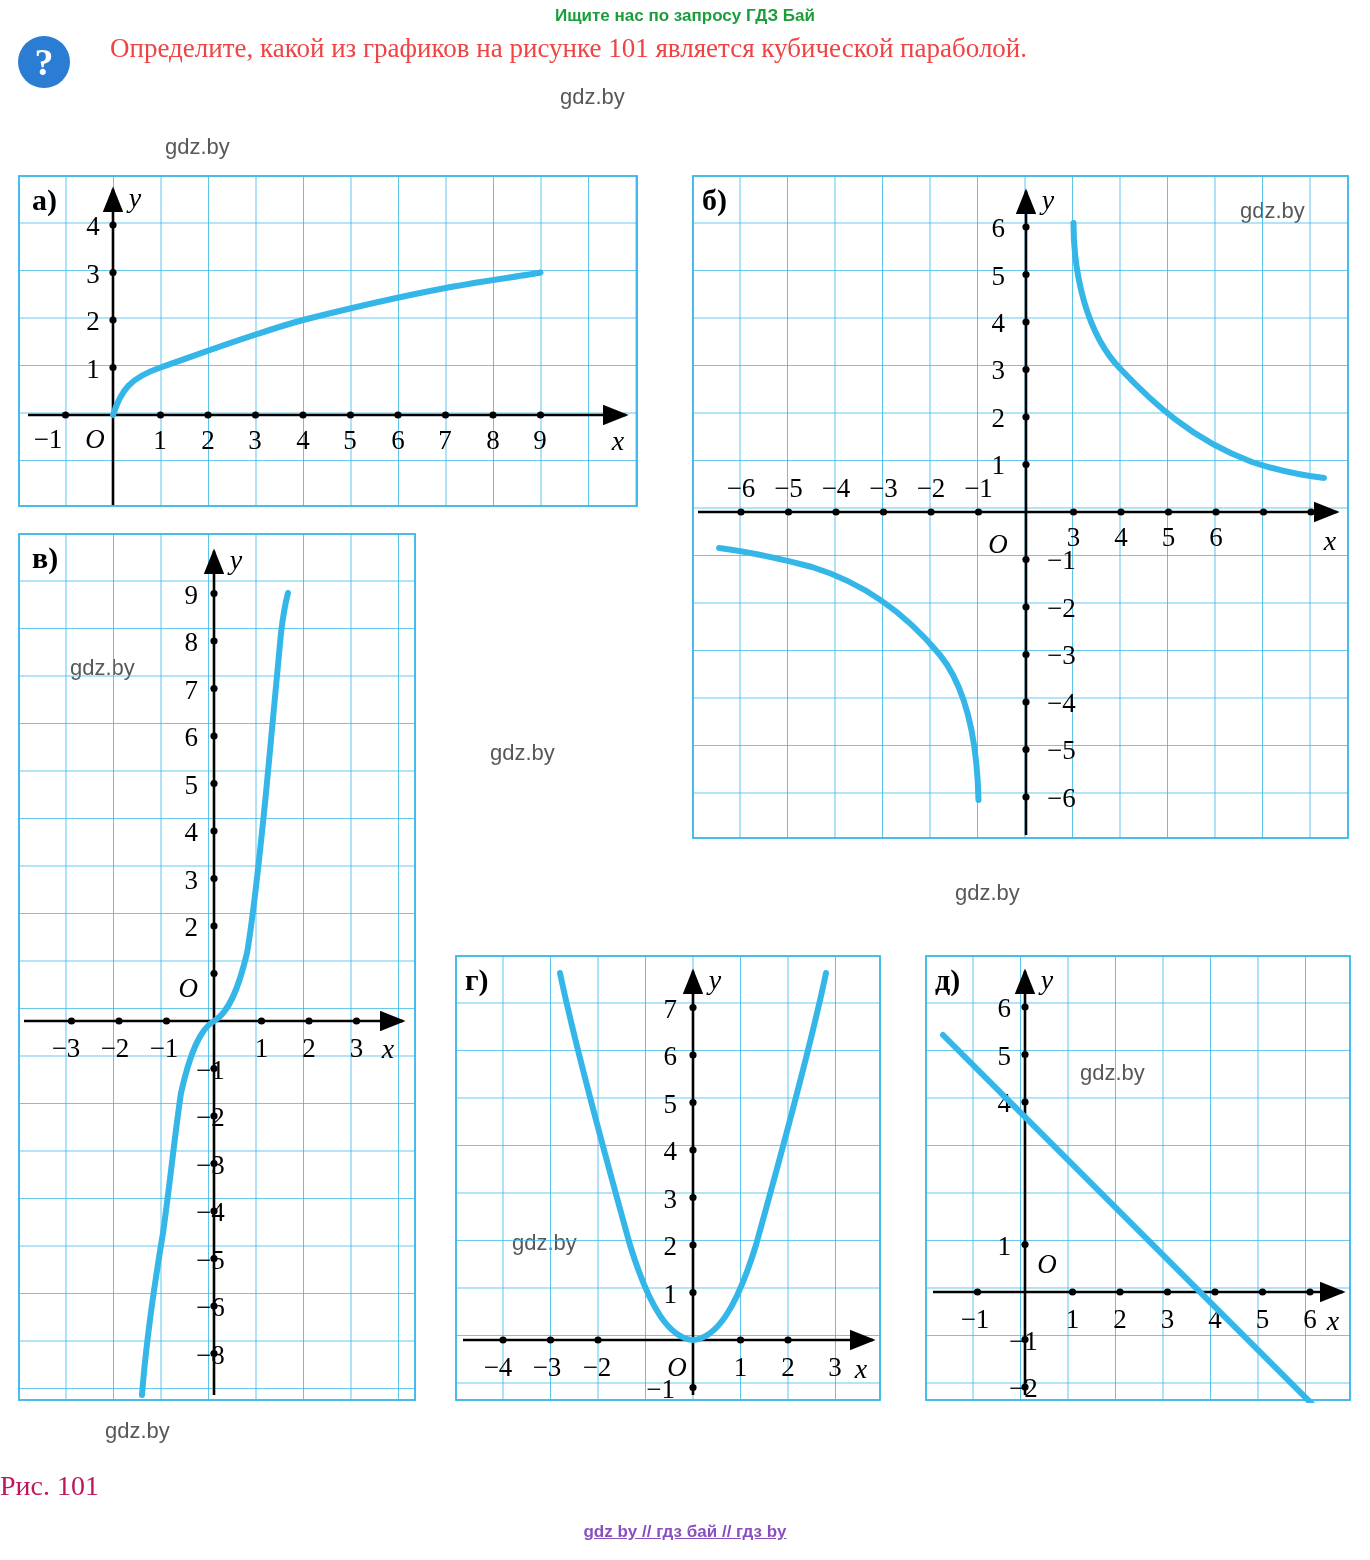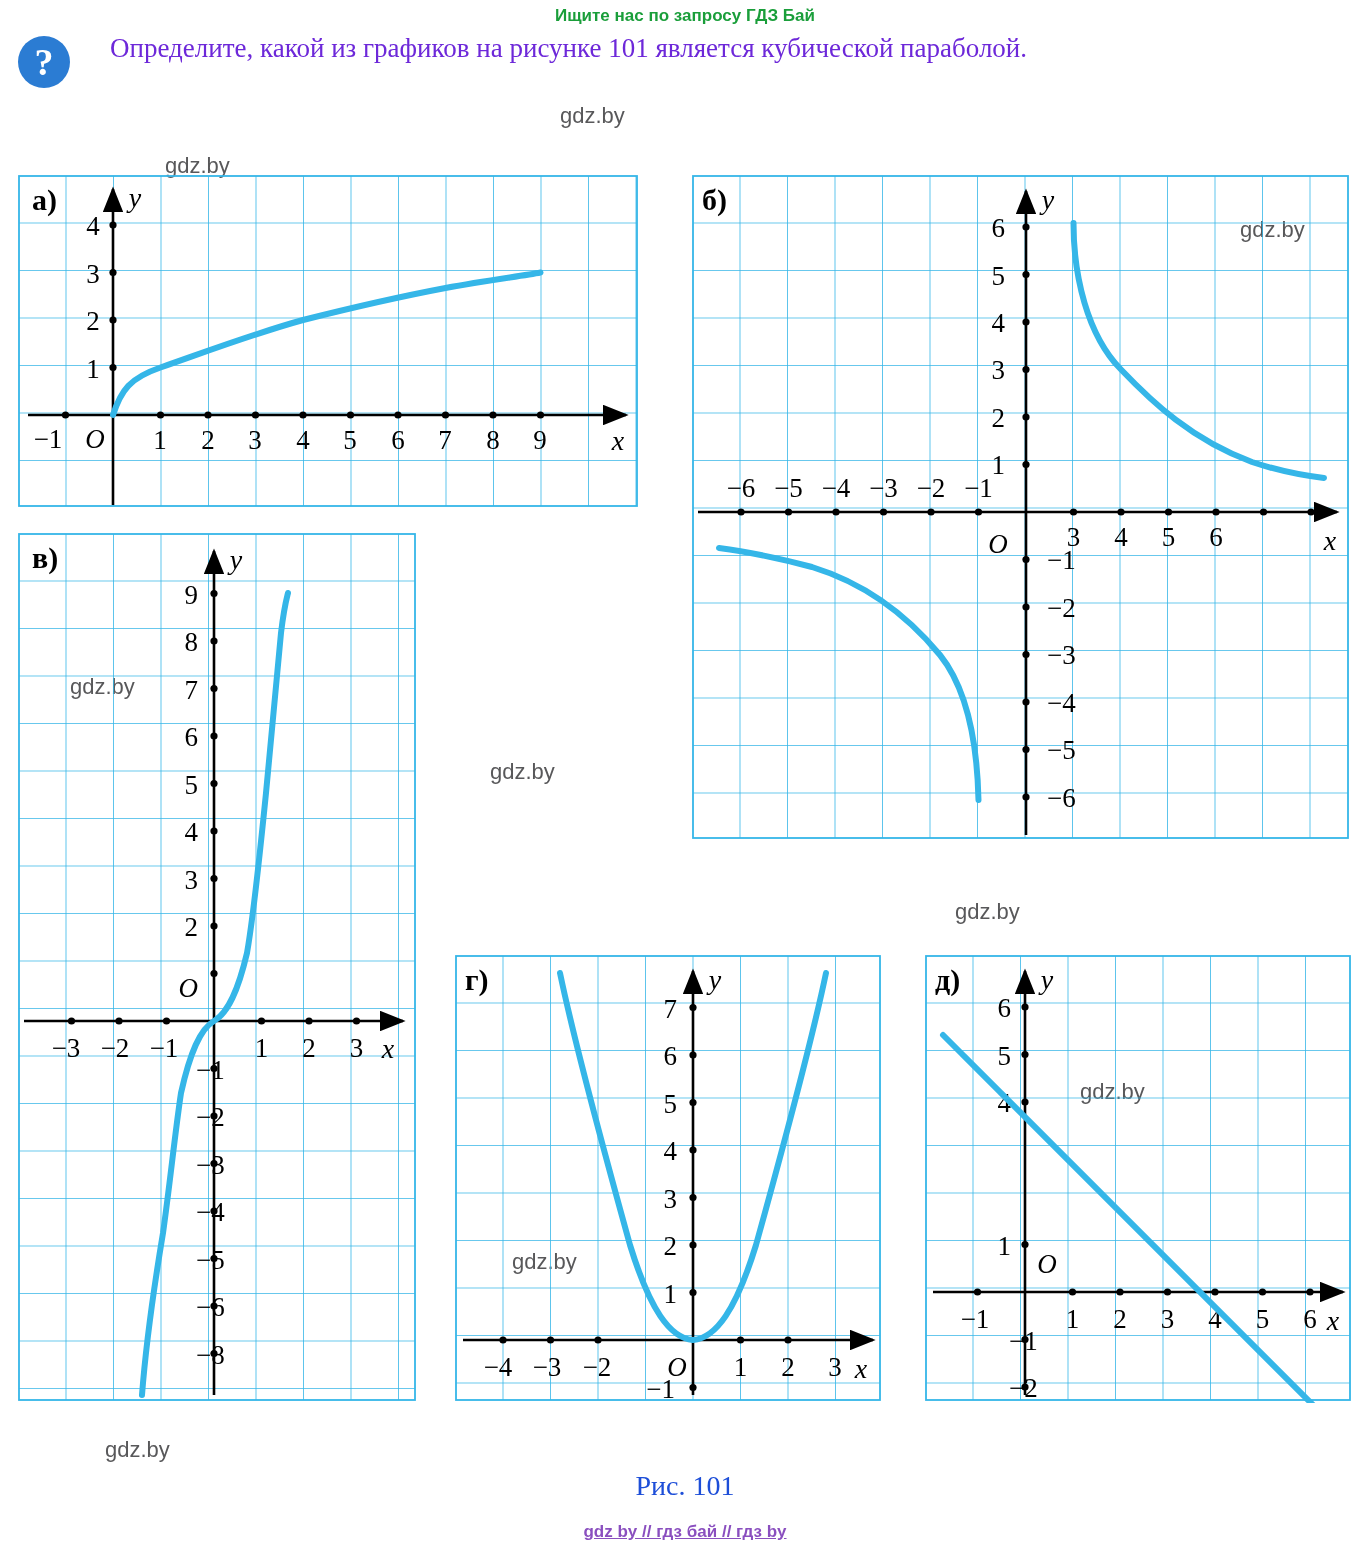--- a/index.html
+++ b/index.html
@@ -40,51 +40,50 @@
     line-height: 52px;
     text-align: center;
   }
   .task-text {
     position: absolute;
     left: 110px;
     top: 30px;
     width: 1245px;
     font-size: 27px;
     line-height: 1.35;
-    color: #6d28d9;
+    color: #ef4444;
     text-align: justify;
   }
   .wm {
     position: absolute;
     color: #58585a;
     font-family: "Liberation Sans", sans-serif;
     font-size: 22px;
     white-space: nowrap;
-    margin-top: 19px;
   }
   .panel {
     position: absolute;
     box-sizing: border-box;
   }
   .panel svg { display: block; }
   .label-letter {
     position: absolute;
     font-family: "Liberation Serif", serif;
     font-size: 30px;
     font-weight: bold;
     color: #000;
   }
   .fig-caption {
     position: absolute;
     left: 0;
     top: 1470px;
     width: 100%;
-    text-align: center;
+    text-align: left;
     font-size: 28px;
-    color: #1d4ed8;
+    color: #be185d;
   }
   .bottom-links {
     position: absolute;
     left: 0;
     top: 1522px;
     width: 100%;
     text-align: center;
     color: #8a4fbf;
     font-family: "Liberation Sans", sans-serif;
     font-size: 17px;

